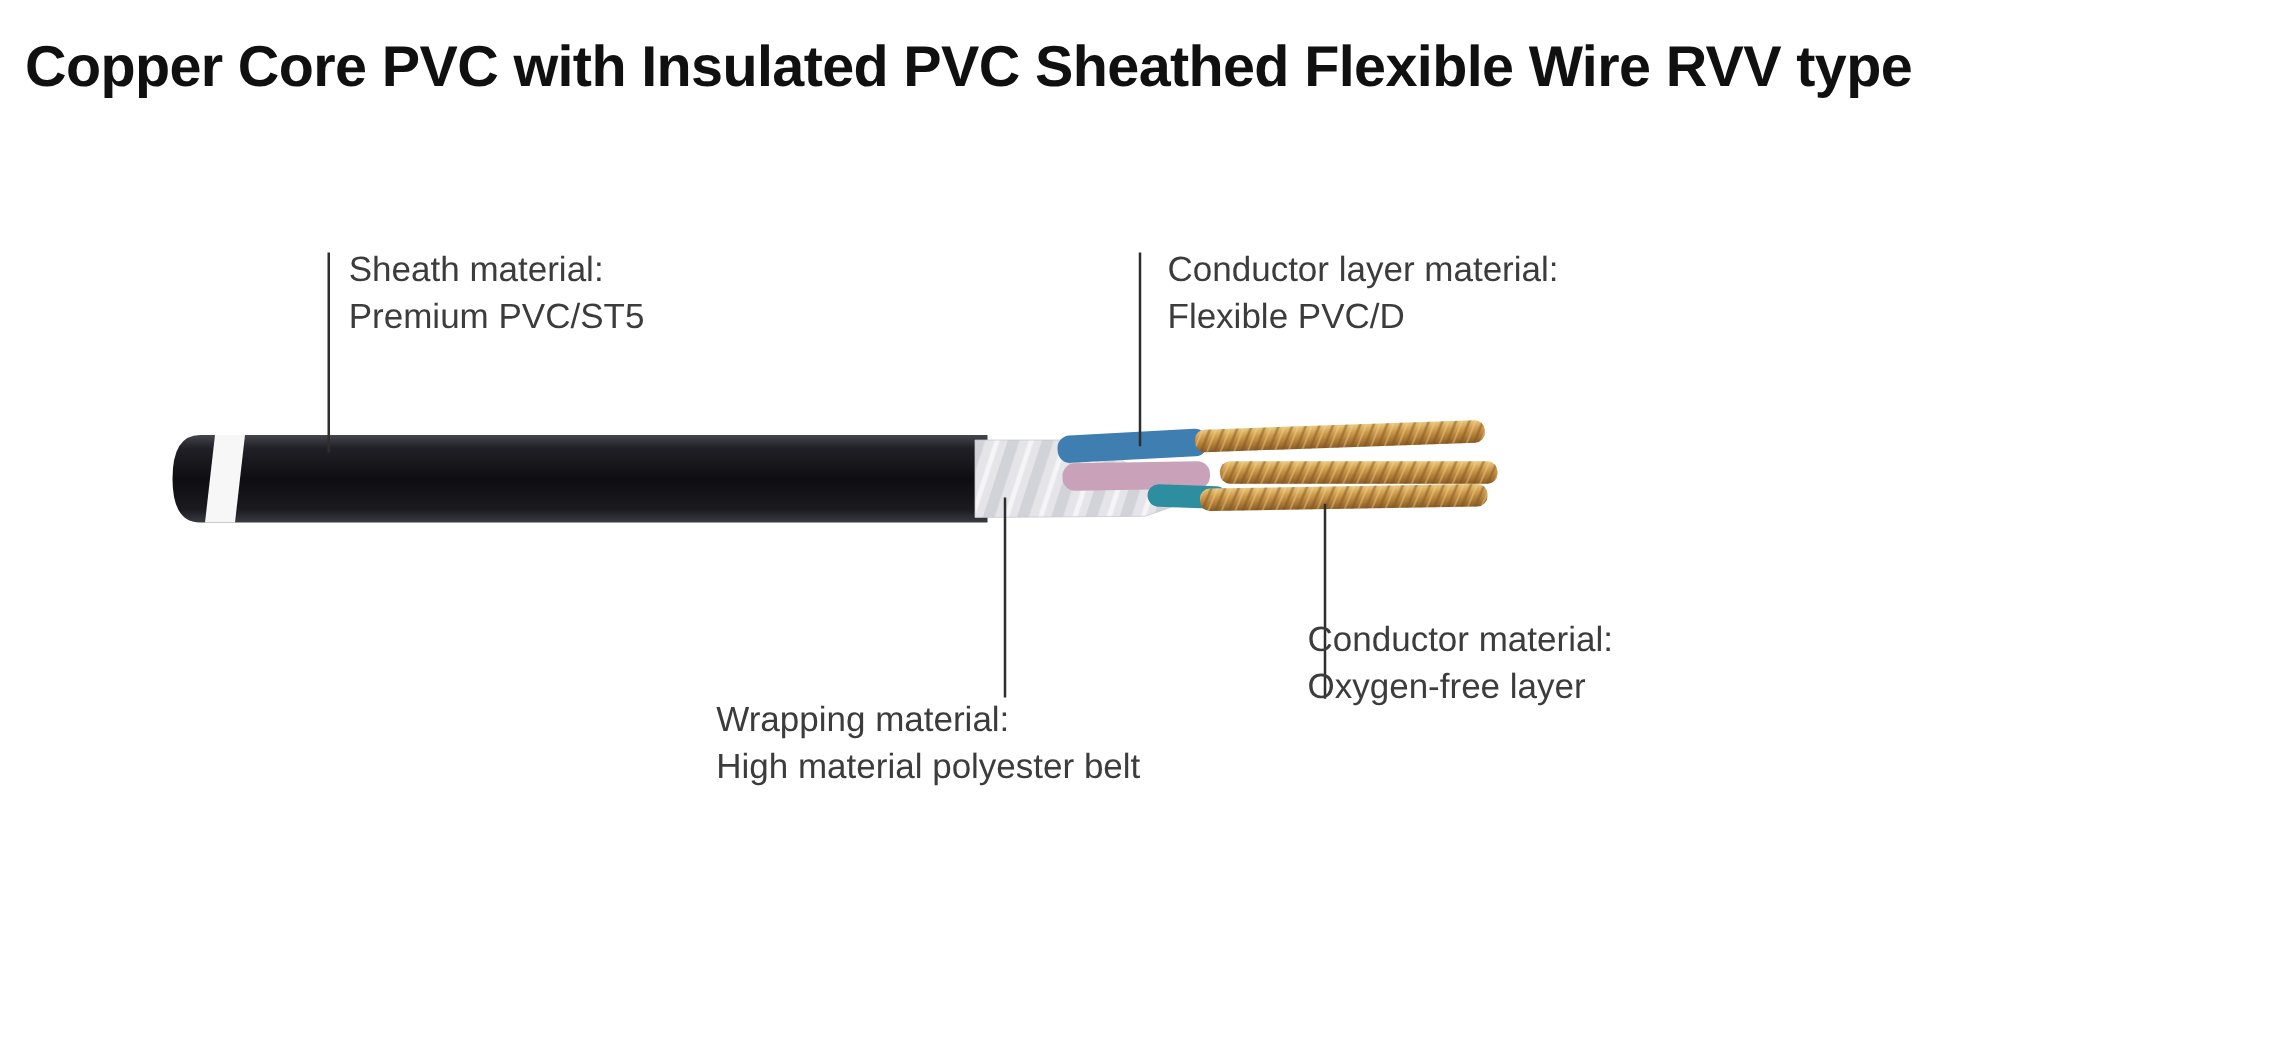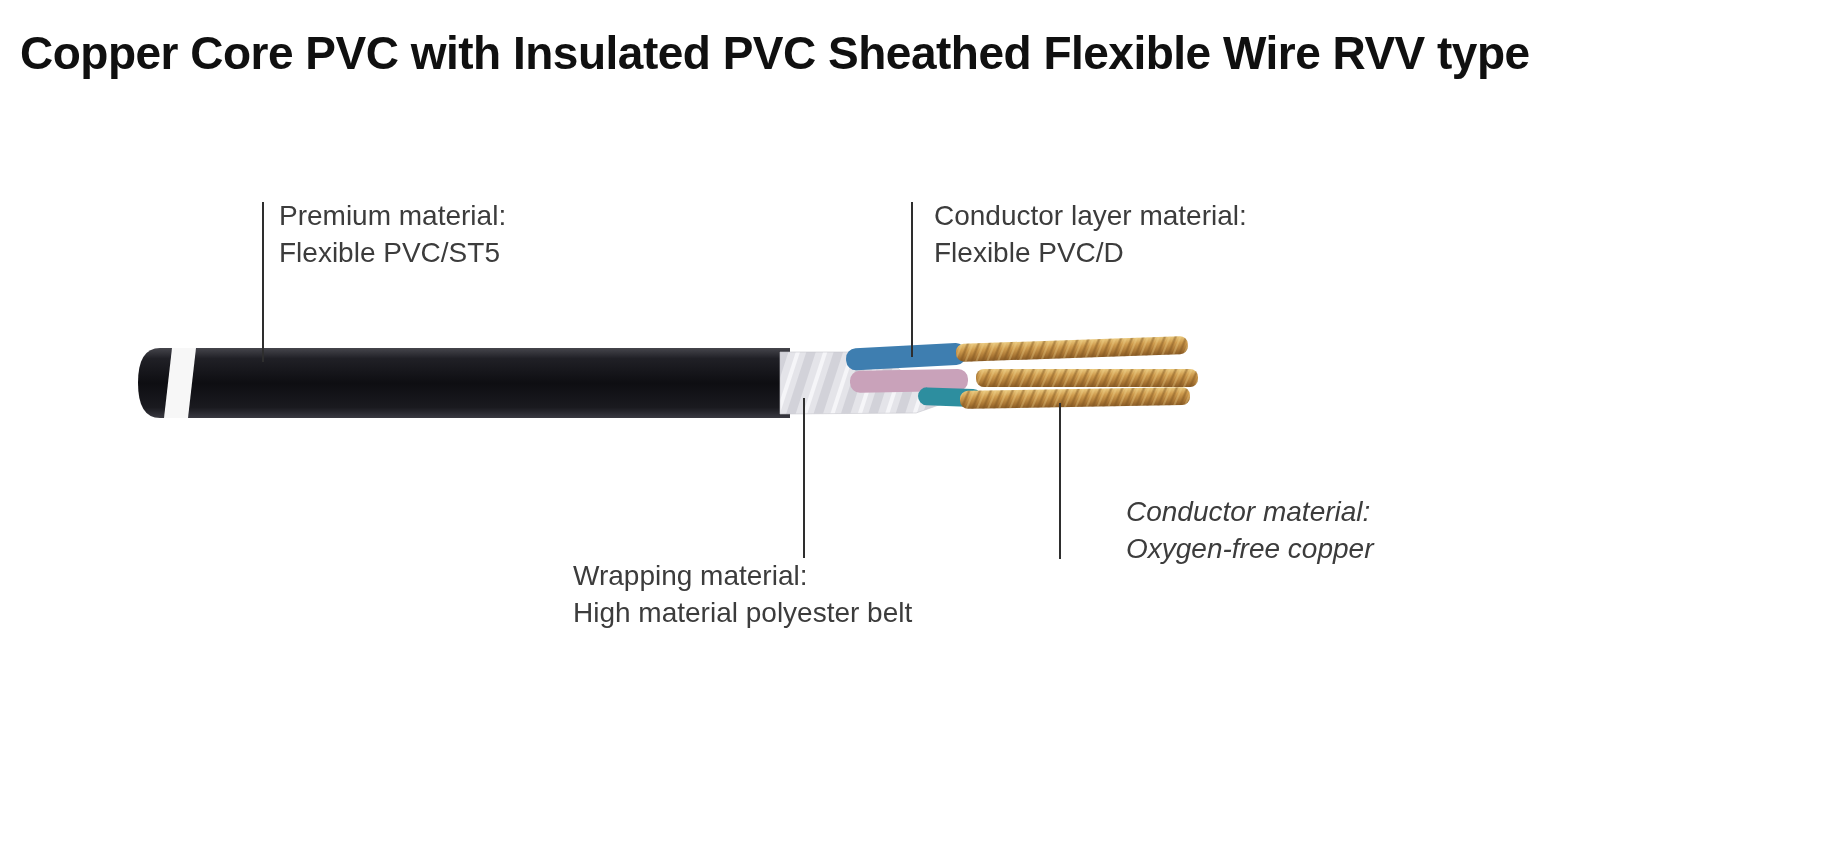--- a/index.html
+++ b/index.html
@@ -28,21 +28,21 @@
   .label {
     position: absolute;
     font-size: 28px;
     line-height: 37px;
     color: var(--text, #3c3c3c);
     white-space: nowrap;
   }
   .label-sheath    { left: 279px; top: 197px; }
   .label-insulation{ left: 934px; top: 197px; }
   .label-wrapping  { left: 573px; top: 557px; }
-  .label-conductor { left: 1126px; top: 493px; font-style: italic; }
+  .label-conductor { left: 1046px; top: 493px; }
 
   .leader {
     position: absolute;
     width: 2px;
     background: var(--leader-line, #2e2e2e);
   }
   .leader-sheath     { left: 262px;  top: 202px; height: 160px; }
   .leader-insulation { left: 911px;  top: 202px; height: 155px; }
   .leader-wrapping   { left: 803px;  top: 398px; height: 160px; }
   .leader-conductor  { left: 1059px; top: 403px; height: 156px; }
@@ -122,32 +122,32 @@
       <rect x="830" y="61" width="230" height="18" rx="8" fill="url(#twist)"></rect>
     </g>
   </svg>
 
   <div class="leader leader-sheath"></div>
   <div class="leader leader-insulation"></div>
   <div class="leader leader-wrapping"></div>
   <div class="leader leader-conductor"></div>
 
   <div class="label label-sheath">
-    <div>Premium material:</div>
-    <div>Flexible PVC/ST5</div>
+    <div>Sheath material:</div>
+    <div>Premium PVC/ST5</div>
   </div>
 
   <div class="label label-insulation">
     <div>Conductor layer material:</div>
     <div>Flexible PVC/D</div>
   </div>
 
   <div class="label label-wrapping">
     <div>Wrapping material:</div>
     <div>High material polyester belt</div>
   </div>
 
   <div class="label label-conductor">
     <div>Conductor material:</div>
-    <div>Oxygen-free copper</div>
+    <div>Oxygen-free layer</div>
   </div>
 
 </div>
 
 </body></html>

